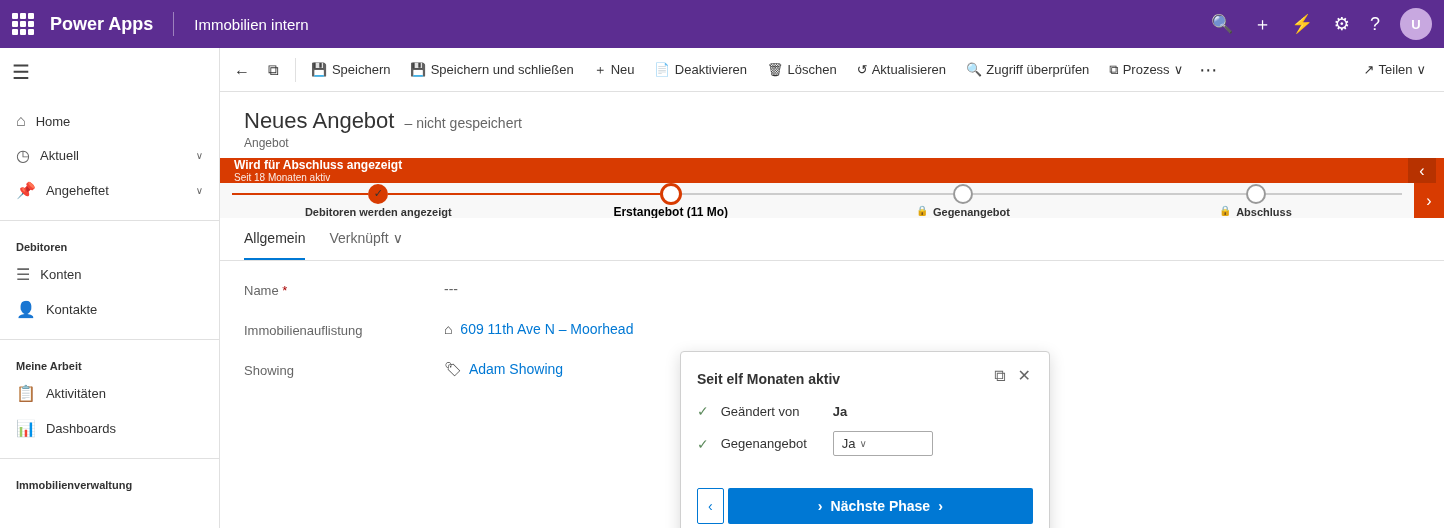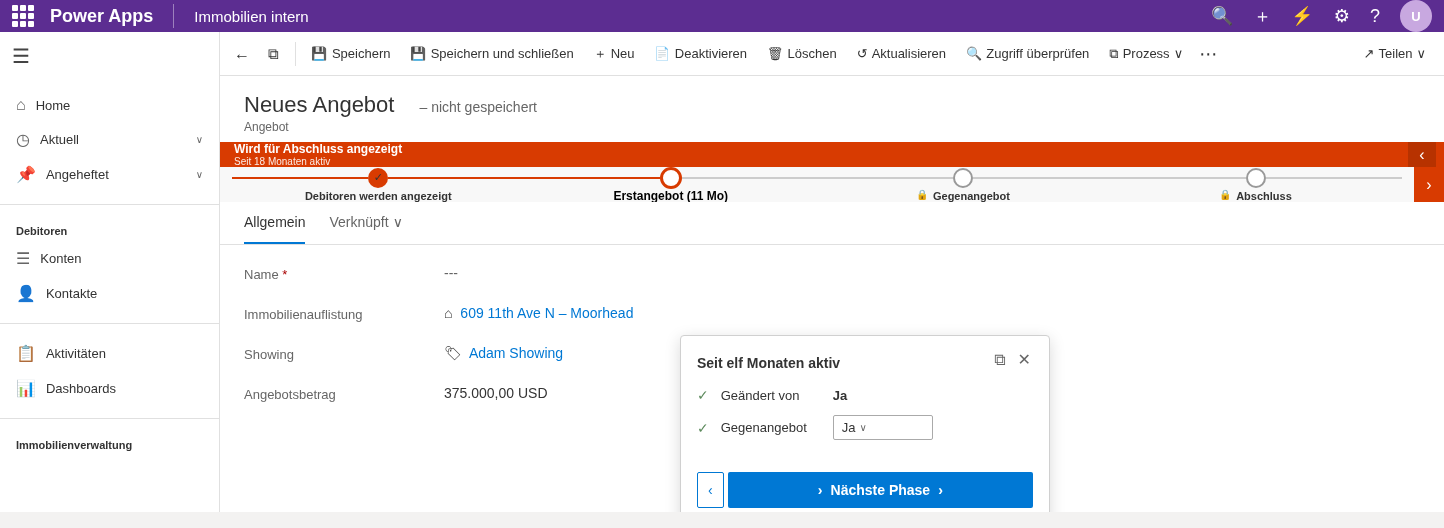--- a/index.html
+++ b/index.html
@@ -2,21 +2,21 @@
 <html><head>
   <meta charset="utf-8">
   <style>
     * { box-sizing: border-box; margin: 0; padding: 0; }
     body { font-family: 'Segoe UI', sans-serif; font-size: 14px; color: #333; background: #f3f2f1; overflow: hidden; }
 
     
     .topbar {
       display: flex; align-items: center;
       background: #5c2d91; color: white;
-      height: 32px; padding: 0 12px;
+      height: 48px; padding: 0 12px;
       gap: 12px;
     }
     .topbar-grid-icon { display: grid; grid-template-columns: repeat(3,6px); gap: 2px; cursor: pointer; }
     .topbar-grid-icon span { width: 6px; height: 6px; background: white; border-radius: 1px; }
     .topbar-app-name { font-size: 18px; font-weight: 600; margin-left: 4px; }
     .topbar-divider { width: 1px; height: 24px; background: rgba(255,255,255,0.4); margin: 0 8px; }
     .topbar-app-context { font-size: 15px; }
     .topbar-spacer { flex: 1; }
     .topbar-icons { display: flex; gap: 20px; align-items: center; }
     .topbar-icon { color: white; font-size: 18px; cursor: pointer; }
@@ -182,20 +182,21 @@
         <span class="icon">☰</span>
         <span class="sidebar-item-label">Konten</span>
       </div>
       <div class="sidebar-item">
         <span class="icon">👤</span>
         <span class="sidebar-item-label">Kontakte</span>
       </div>
     </div>
     <hr class="sidebar-divider">
     <div class="sidebar-section">
+      <div class="sidebar-group-header">Meine Arbeit</div>
       <div class="sidebar-item">
         <span class="icon">📋</span>
         <span class="sidebar-item-label">Aktivitäten</span>
       </div>
       <div class="sidebar-item">
         <span class="icon">📊</span>
         <span class="sidebar-item-label">Dashboards</span>
       </div>
     </div>
     <hr class="sidebar-divider">
@@ -248,21 +249,21 @@
       <button class="cmd-more">⋯</button>
       <div class="cmd-spacer"></div>
       <div class="cmd-share">
         <span>↗</span>
         <span>Teilen</span>
         <span>∨</span>
       </div>
     </div>
 
     <div class="page-header">
-      <div style="display:flex; align-items:baseline; gap:17px;">
+      <div style="display:flex; align-items:baseline; gap:2px;">
         <span class="page-title">Neues Angebot</span>
         <span class="not-saved-badge">– nicht gespeichert</span>
       </div>
       <div class="page-subtitle">Angebot</div>
     </div>
 
     <div class="stage-row-container">
 
       <div class="stage-orange">
         <div class="orange-area-inner">
@@ -348,24 +349,20 @@
           <span style="margin-right:4px;">⌂</span>
           <a class="form-link">609 11th Ave N – Moorhead</a>
         </div>
       </div>
       <div class="form-row">
         <div class="form-label">Showing</div>
         <div class="form-value">
           <span style="margin-right:4px;">🏷</span>
           <a class="form-link">Adam Showing</a>
         </div>
-      </div>
-      <div class="form-row">
-        <div class="form-label">Angebotsbetrag</div>
-        <div class="form-value">375.000,00 USD</div>
       </div>
 
       <div class="popup-box">
         <div class="popup-header">
           <span class="popup-title">Seit elf Monaten aktiv</span>
           <div class="popup-header-icons">
             <button class="popup-icon-btn">⧉</button>
             <button class="popup-icon-btn">✕</button>
           </div>
         </div>

